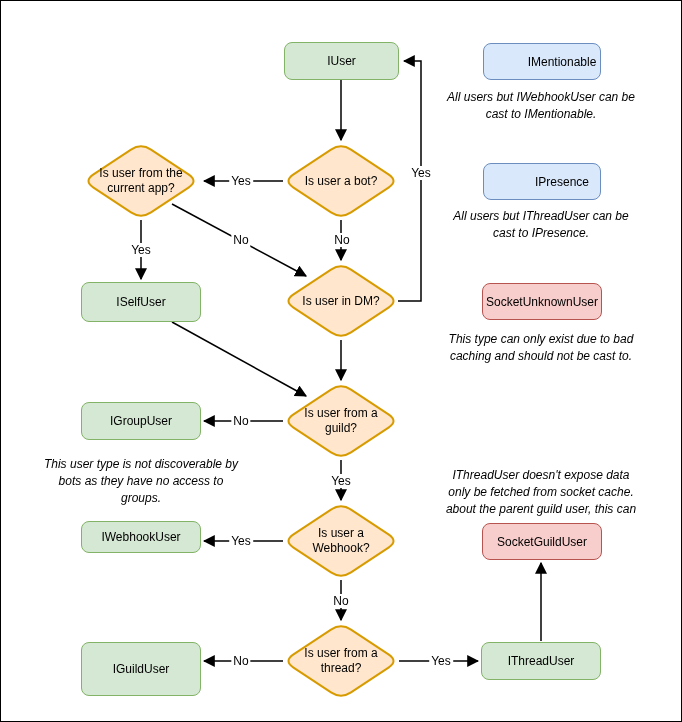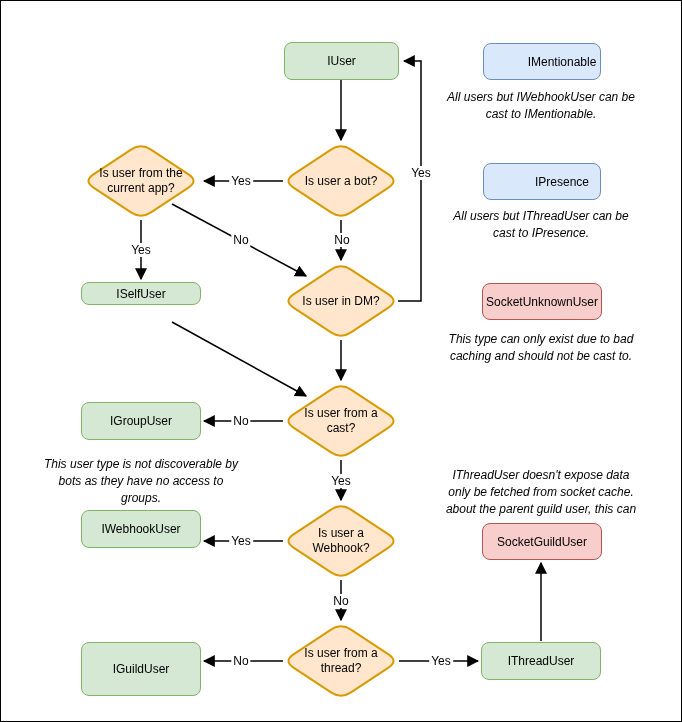--- a/index.html
+++ b/index.html
@@ -71,43 +71,43 @@
   </div>
   <div class="node blue" style="left:482px;top:42px;width:118px;height:37px">
     <span>IMentionable</span>
   </div>
   <div class="node blue" style="left:482px;top:162px;width:118px;height:37px">
     <span>IPresence</span>
   </div>
   <div class="node red" style="left:481px;top:282px;width:120px;height:37px">
     <span>SocketUnknownUser</span>
   </div>
-  <div class="node green" style="left:80px;top:281px;width:120px;height:23px">
+  <div class="node green" style="left:80px;top:281px;width:120px;height:40px">
     <span>ISelfUser</span>
   </div>
   <div class="node green" style="left:80px;top:401px;width:120px;height:38px">
     <span>IGroupUser</span>
   </div>
-  <div class="node green" style="left:80px;top:509px;width:120px;height:38px">
+  <div class="node green" style="left:80px;top:520px;width:120px;height:32px">
     <span>IWebhookUser</span>
   </div>
   <div class="node red" style="left:481px;top:522px;width:120px;height:37px">
     <span>SocketGuildUser</span>
   </div>
   <div class="node green" style="left:80px;top:641px;width:120px;height:54px">
     <span>IGuildUser</span>
   </div>
   <div class="node green" style="left:480px;top:641px;width:120px;height:38px">
     <span>IThreadUser</span>
   </div>
 
   <div class="dlabel" style="left:90px;top:160px">Is user from the current app?</div>
   <div class="dlabel" style="left:290px;top:160px">Is user a bot?</div>
   <div class="dlabel" style="left:290px;top:280px">Is user in DM?</div>
-  <div class="dlabel" style="left:290px;top:400px">Is user from a cast?</div>
+  <div class="dlabel" style="left:290px;top:400px">Is user from a guild?</div>
   <div class="dlabel" style="left:290px;top:520px">Is user a Webhook?</div>
   <div class="dlabel" style="left:290px;top:640px">Is user from a thread?</div>
 
   <span class="elabel" style="left:240px;top:180px">Yes</span>
   <span class="elabel" style="left:341px;top:239px">No</span>
   <span class="elabel" style="left:140px;top:249px">Yes</span>
   <span class="elabel" style="left:240px;top:239px">No</span>
   <span class="elabel" style="left:420px;top:172px">Yes</span>
   <span class="elabel" style="left:240px;top:420px">No</span>
   <span class="elabel" style="left:340px;top:480px">Yes</span>

